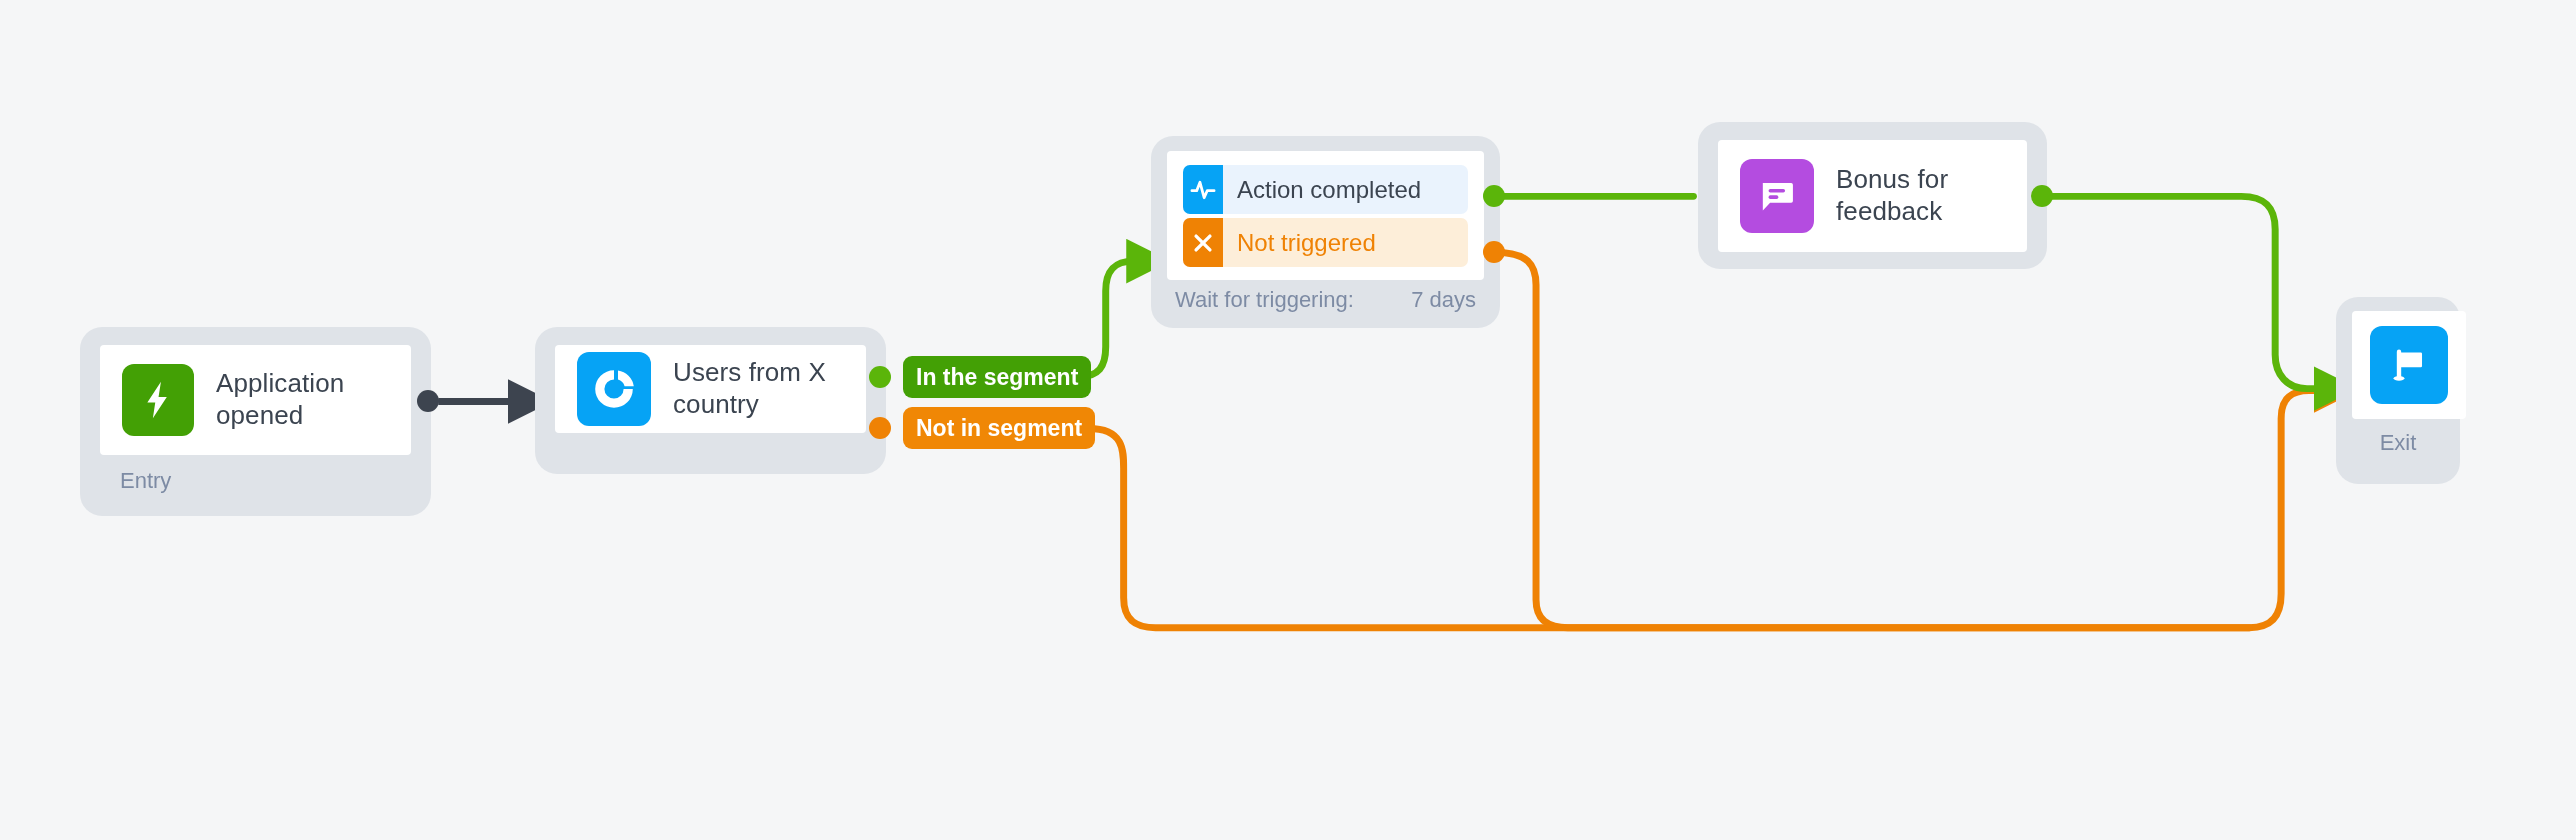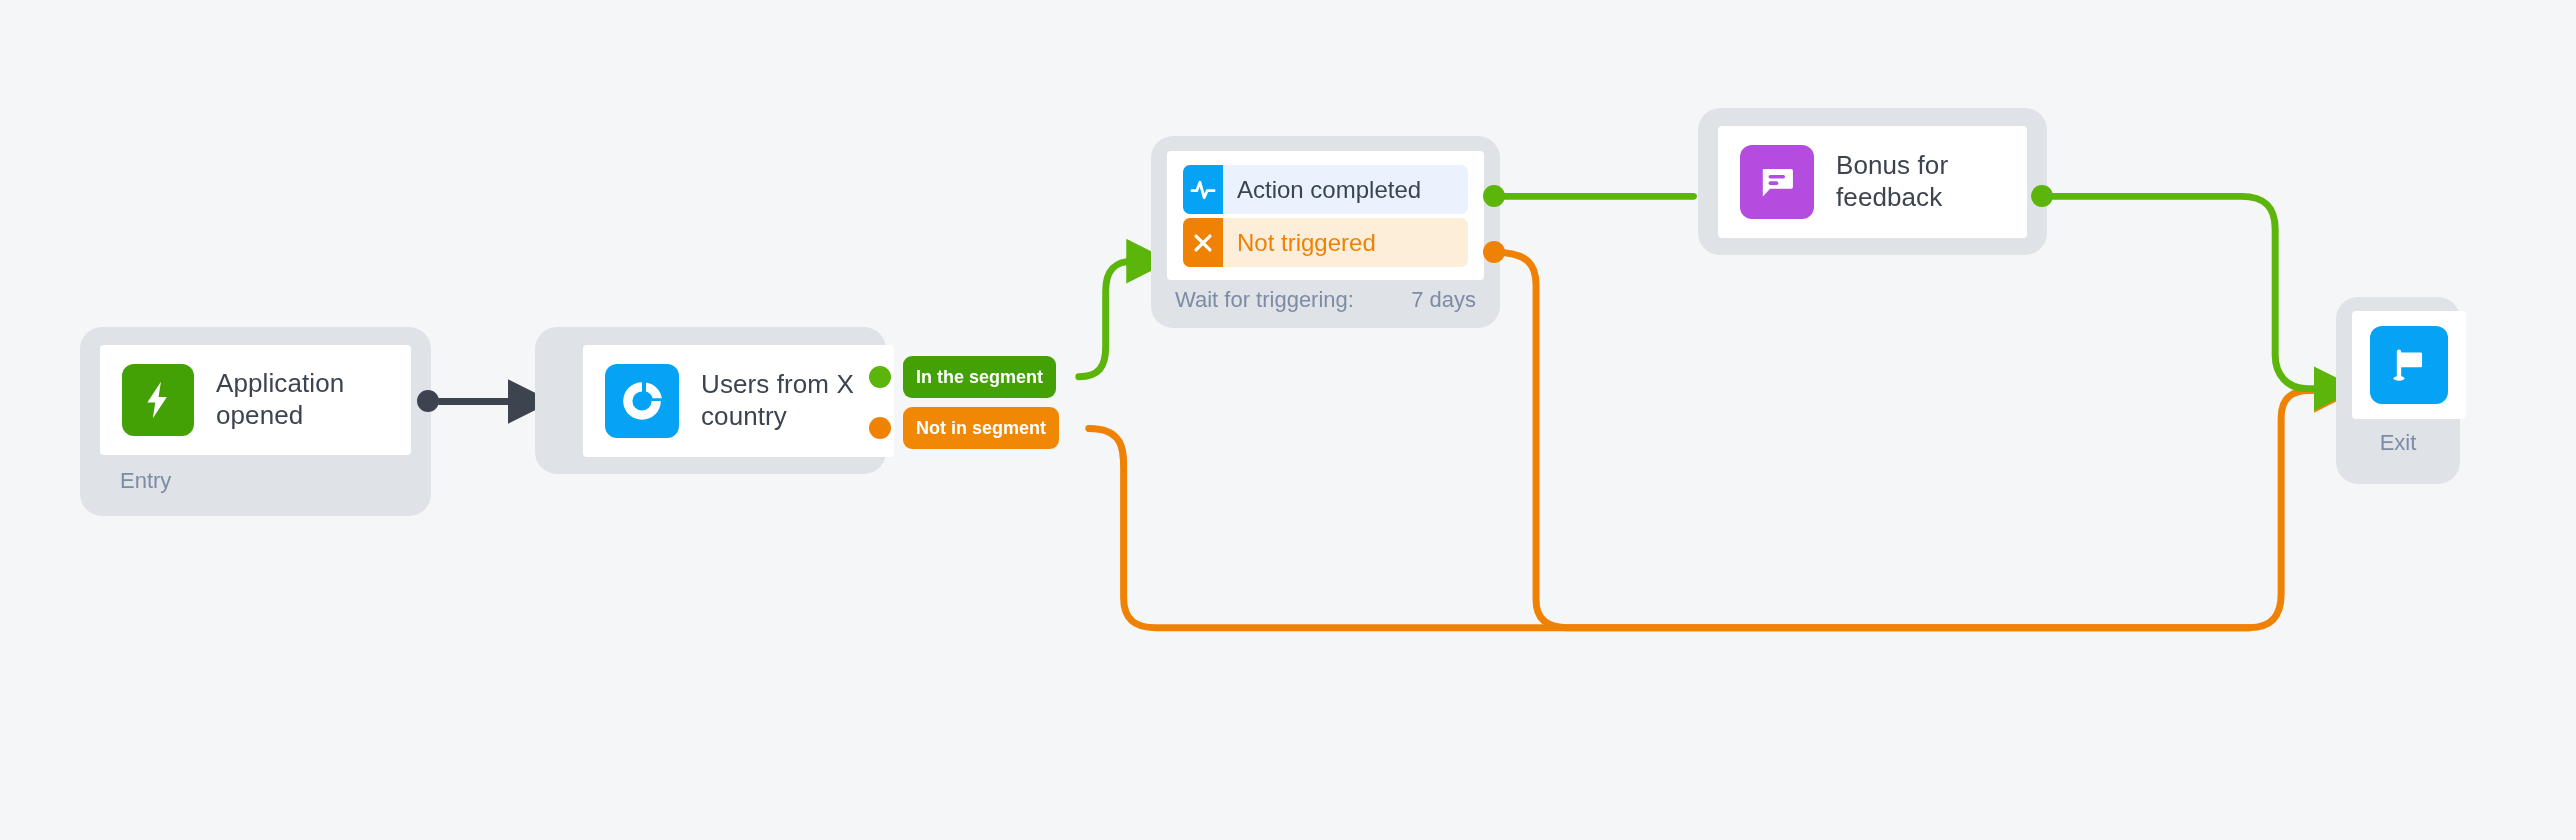--- a/index.html
+++ b/index.html
@@ -67,21 +67,21 @@
   }
 
   
   #node-entry { left: 80px; top: 327px; width: 351px; height: 189px; }
   #node-entry .node-card { left: 20px; top: 18px; width: 311px; height: 110px; padding: 8px 22px; }
   #node-entry .node-icon { width: 72px; height: 72px; background: #43a005; }
   #node-entry .node-foot { top: 141px; padding-left: 40px; }
 
   
   #node-segment { left: 535px; top: 327px; width: 351px; height: 147px; }
-  #node-segment .node-card { left: 20px; top: 18px; width: 311px; height: 112px; padding: 0 22px; margin-left: 28px; }
+  #node-segment .node-card { left: 20px; top: 18px; width: 311px; height: 88px; padding: 0 22px; }
   #node-segment .node-icon { width: 74px; height: 74px; background: #06a3f5; }
 
   
   #node-action { left: 1151px; top: 136px; width: 349px; height: 192px; }
   #node-action .node-card {
     left: 16px; top: 15px; width: 317px; height: 129px;
     display: block; padding: 14px 16px; box-sizing: border-box;
   }
   .row {
     display: flex;
@@ -103,21 +103,21 @@
   }
   .row-ok  { background: #eaf3fd; }
   .row-ok  .row-ico { background: #06a3f5; }
   .row-ok  .row-lab { color: #3b4450; }
   .row-no  { background: #fdeed9; }
   .row-no  .row-ico { background: #ef8204; }
   .row-no  .row-lab { color: #ef8204; }
   #node-action .node-foot { top: 151px; padding: 0 24px; justify-content: space-between; }
 
   
-  #node-bonus { left: 1698px; top: 108px; width: 349px; height: 147px; padding-left: 20px; }
+  #node-bonus { left: 1698px; top: 122px; width: 349px; height: 147px; padding-left: 20px; }
   #node-bonus .node-card { left: 20px; top: 18px; width: 309px; height: 112px; padding: 0 22px; }
   #node-bonus .node-icon { width: 74px; height: 74px; background: #b44ce0; }
 
   
   #node-exit { left: 2336px; top: 297px; width: 124px; height: 187px; }
   #node-exit .node-card {
     left: 16px; top: 14px; width: 114px; height: 108px;
     justify-content: center; padding: 0;
   }
   #node-exit .node-icon { width: 78px; height: 78px; background: #06a3f5; }
@@ -133,21 +133,21 @@
   .port-green { background: #5bb50a; }
   .port-orange { background: #ef8204; }
   .port-dark { background: #3d444f; }
 
   
   .pill {
     position: absolute;
     height: 42px;
     border-radius: 9px;
     color: #ffffff;
-    font-size: 18px;
+    font-size: 23px;
     font-weight: bold;
     display: flex;
     align-items: center;
     padding: 0 13px;
     white-space: nowrap;
     z-index: 4;
   }
   .pill-green { background: #43a005; }
   .pill-orange { background: #f08705; }
 </style>

